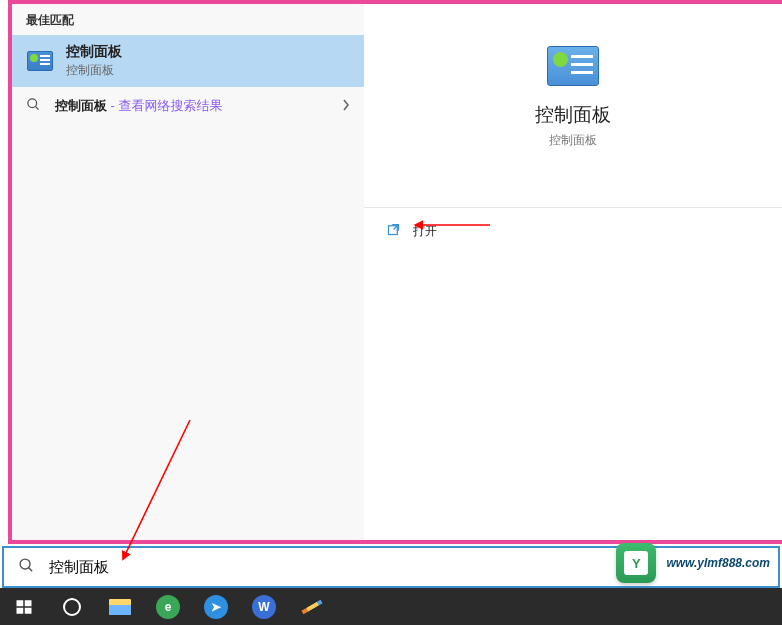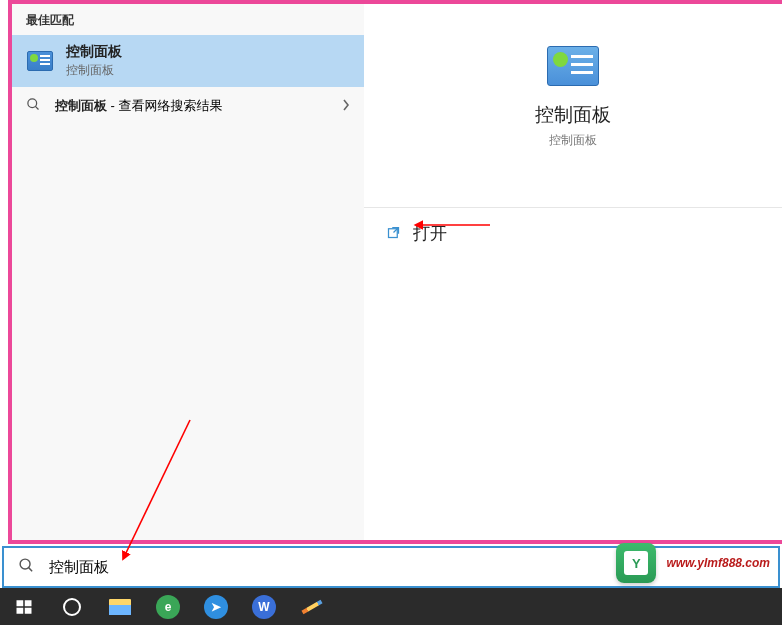--- a/index.html
+++ b/index.html
@@ -19,35 +19,35 @@
   .cp-icon::after { content: ""; position: absolute; right: 2px; top: 3px; width: 10px; height: 2px; background: #fff; box-shadow: 0 4px #fff, 0 8px #fff; }
   .result-text { display: flex; flex-direction: column; }
   .result-title { font-size: 14px; font-weight: 600; color: #222; }
   .result-sub { font-size: 12px; color: #666; margin-top: 1px; }
 
   .web-item { display: flex; align-items: center; justify-content: space-between; padding: 10px 14px; cursor: pointer; }
   .web-left { display: flex; align-items: center; gap: 14px; }
   .web-search-icon { font-size: 15px; color: #555; }
   .web-text { font-size: 13px; }
   .web-text .bold { font-weight: 600; color: #222; }
-  .web-text .grey { color: #000000; }
+  .web-text .grey { color: #8b5cf6; }
   .chev { font-size: 14px; color: #666; }
 
   .preview-area { display: flex; flex-direction: column; align-items: center; padding: 10px 20px 20px; }
   .big-icon-wrap { width: 62px; height: 48px; display: flex; align-items: center; justify-content: center; margin-bottom: 12px; }
   .big-cp-icon { width: 52px; height: 40px; background: linear-gradient(#6bb0e8,#4a90d9); border: 1px solid #2b6bb0; border-radius: 3px; position: relative; }
   .big-cp-icon::before { content: ""; position: absolute; left: 5px; top: 5px; width: 15px; height: 15px; border-radius: 50%; background: #7fd83f; }
   .big-cp-icon::after { content: ""; position: absolute; right: 5px; top: 8px; width: 22px; height: 3px; background: #fff; box-shadow: 0 8px #fff, 0 16px #fff; }
   .preview-title { font-size: 19px; color: #222; margin-bottom: 4px; }
   .preview-sub { font-size: 12px; color: #777; margin-bottom: 18px; }
   .divider { width: 100%; height: 1px; background: #e6e6e6; margin-top: 20px; }
 
   .action-row { display: flex; align-items: center; gap: 12px; padding: 14px 22px; cursor: pointer; }
   .open-icon { color: #3a90d0; font-size: 15px; }
-  .action-label { font-size: 17px; color: #222; }
+  .action-label { font-size: 12px; color: #222; }
 
   .search-box { position: absolute; left: 2px; top: 546px; width: 778px; height: 42px; border: 2px solid #3a90d0; background: #fff; display: flex; align-items: center; padding: 0 14px; gap: 14px; }
   .sb-icon { font-size: 16px; color: #555; }
   .sb-input { border: none; outline: none; font-size: 15px; flex: 1; background: transparent; }
 
   .taskbar { position: absolute; left: 0; top: 588px; width: 782px; height: 37px; background: #2b2b2b; display: flex; align-items: center; }
   .tb-item { width: 48px; height: 37px; display: flex; align-items: center; justify-content: center; cursor: pointer; color: #fff; }
   .tb-sep { flex: 1; }
   .tb-start svg { width: 18px; height: 18px; fill: #fff; }
   .circle-icon { width: 18px; height: 18px; border: 2px solid #fff; border-radius: 50%; }
@@ -57,21 +57,21 @@
   .r-green { background: #3aa657; }
   .r-blue { background: #2f8fe0; }
   .r-wps { background: #3a6fd8; }
   .pencil { width: 22px; height: 4px; background: linear-gradient(90deg,#f08030 0 25%, #ffd060 25% 80%, #5aa0e0 80%); transform: rotate(-30deg); }
 
   .watermark { position: absolute; right: 12px; bottom: 42px; display: flex; align-items: center; gap: 10px; }
   .wm-logo { width: 40px; height: 40px; border-radius: 8px; background: linear-gradient(#3dbb6c,#2a9a55); display: flex; align-items: center; justify-content: center; box-shadow: 0 2px 4px rgba(0,0,0,.2); }
   .wm-inner { width: 24px; height: 24px; background: #fff; border-radius: 3px; display:flex; align-items:center; justify-content:center; color:#2a9a55; font-weight:bold; font-size:13px; }
   .wm-text { display: flex; flex-direction: column; }
   .wm-cn { font-size: 22px; font-weight: 800; color: #1b9c4e; font-style: italic; letter-spacing: 1px; }
-  .wm-url { font-size: 12px; font-weight: 700; color: #b91c1c; font-style: italic; text-align: center; }
+  .wm-url { font-size: 12px; font-weight: 700; color: #0c4a6e; font-style: italic; text-align: center; }
 
   .arrow { position: absolute; pointer-events: none; }
   .arrow svg { overflow: visible; }
 </style>
 </head>
 <body>
 
 <div class="search-panel">
   <div class="left-col">
 

